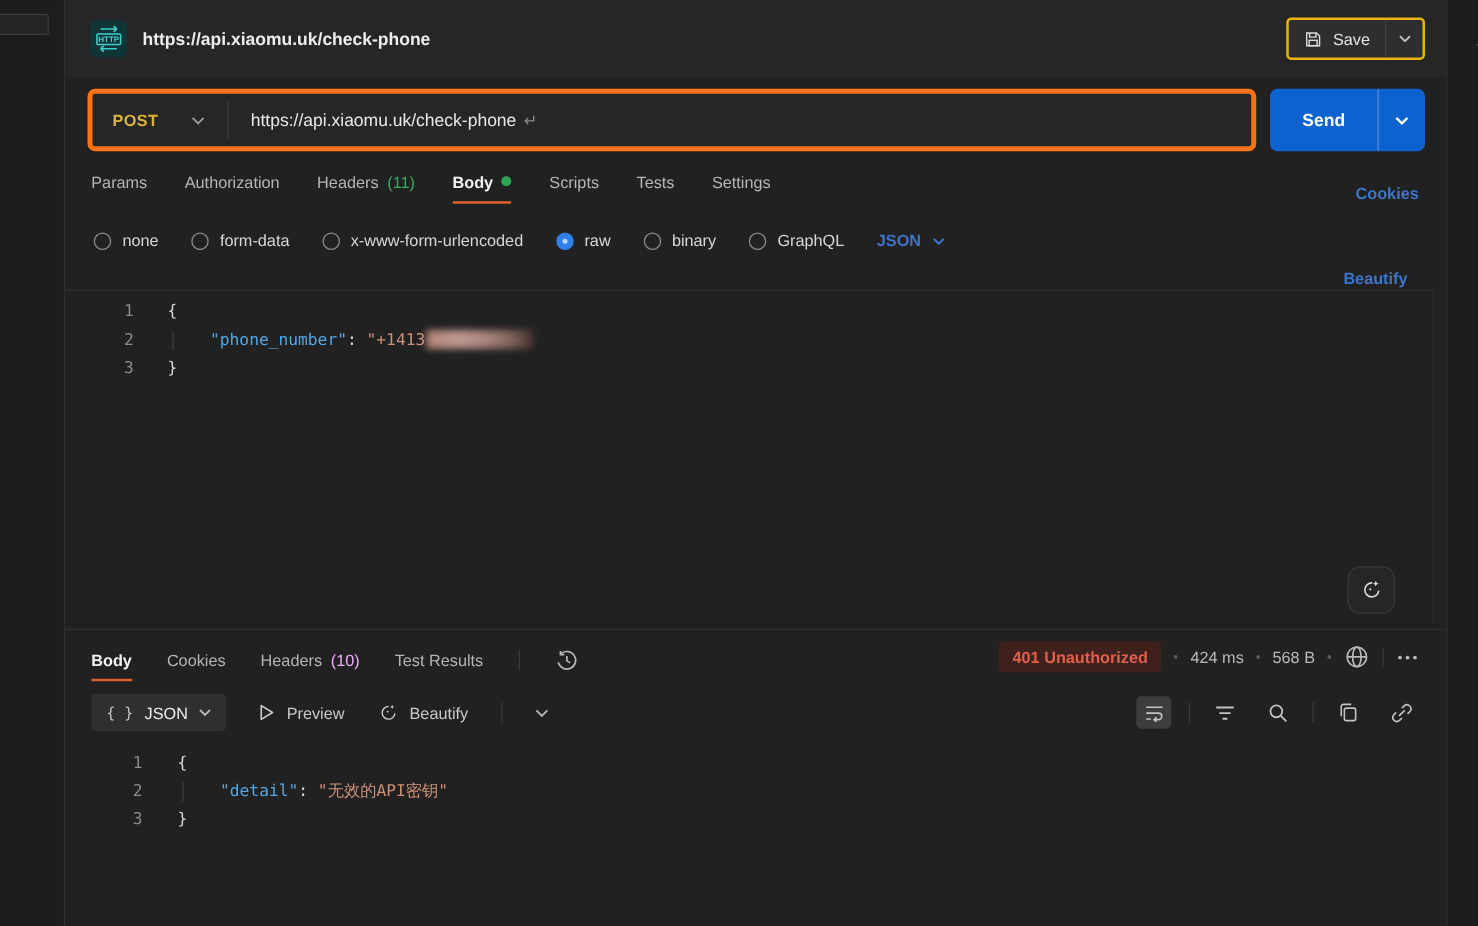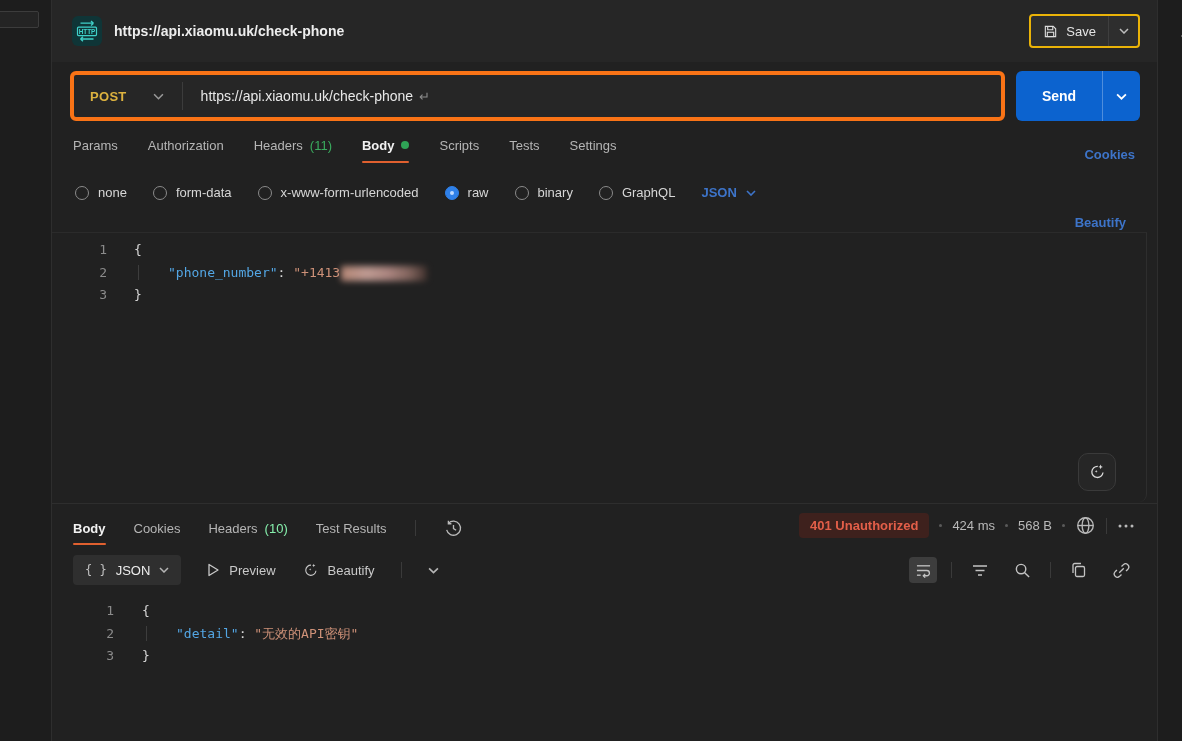--- a/index.html
+++ b/index.html
@@ -252,21 +252,21 @@
 
       <div class="resp-tabs">
         <div class="resp-tab active">
             <span>Body</span>
           </div>
         <div class="resp-tab">
             <span>Cookies</span>
           </div>
         <div class="resp-tab">
           <span>Headers</span>
-          <span class="count" style="color:#86efac;">(10)</span>
+          <span class="count" style="color:#f0abfc;">(10)</span>
         </div>
         <div class="resp-tab">
             <span>Test Results</span>
           </div>
         <div class="vsep"></div>
         <span class="history-icon">
           <svg width="19" height="19" viewBox="0 0 20 20">
             <path d="M4.6 4.6 A7.4 7.4 0 1 1 2.8 11.5" fill="none" stroke="currentColor" stroke-width="1.4"></path>
             <path d="M4.6 1.8v3.2h3.2" fill="none" stroke="currentColor" stroke-width="1.4"></path>
             <path d="M10 6.2v4l2.8 1.7" fill="none" stroke="currentColor" stroke-width="1.4"></path>

